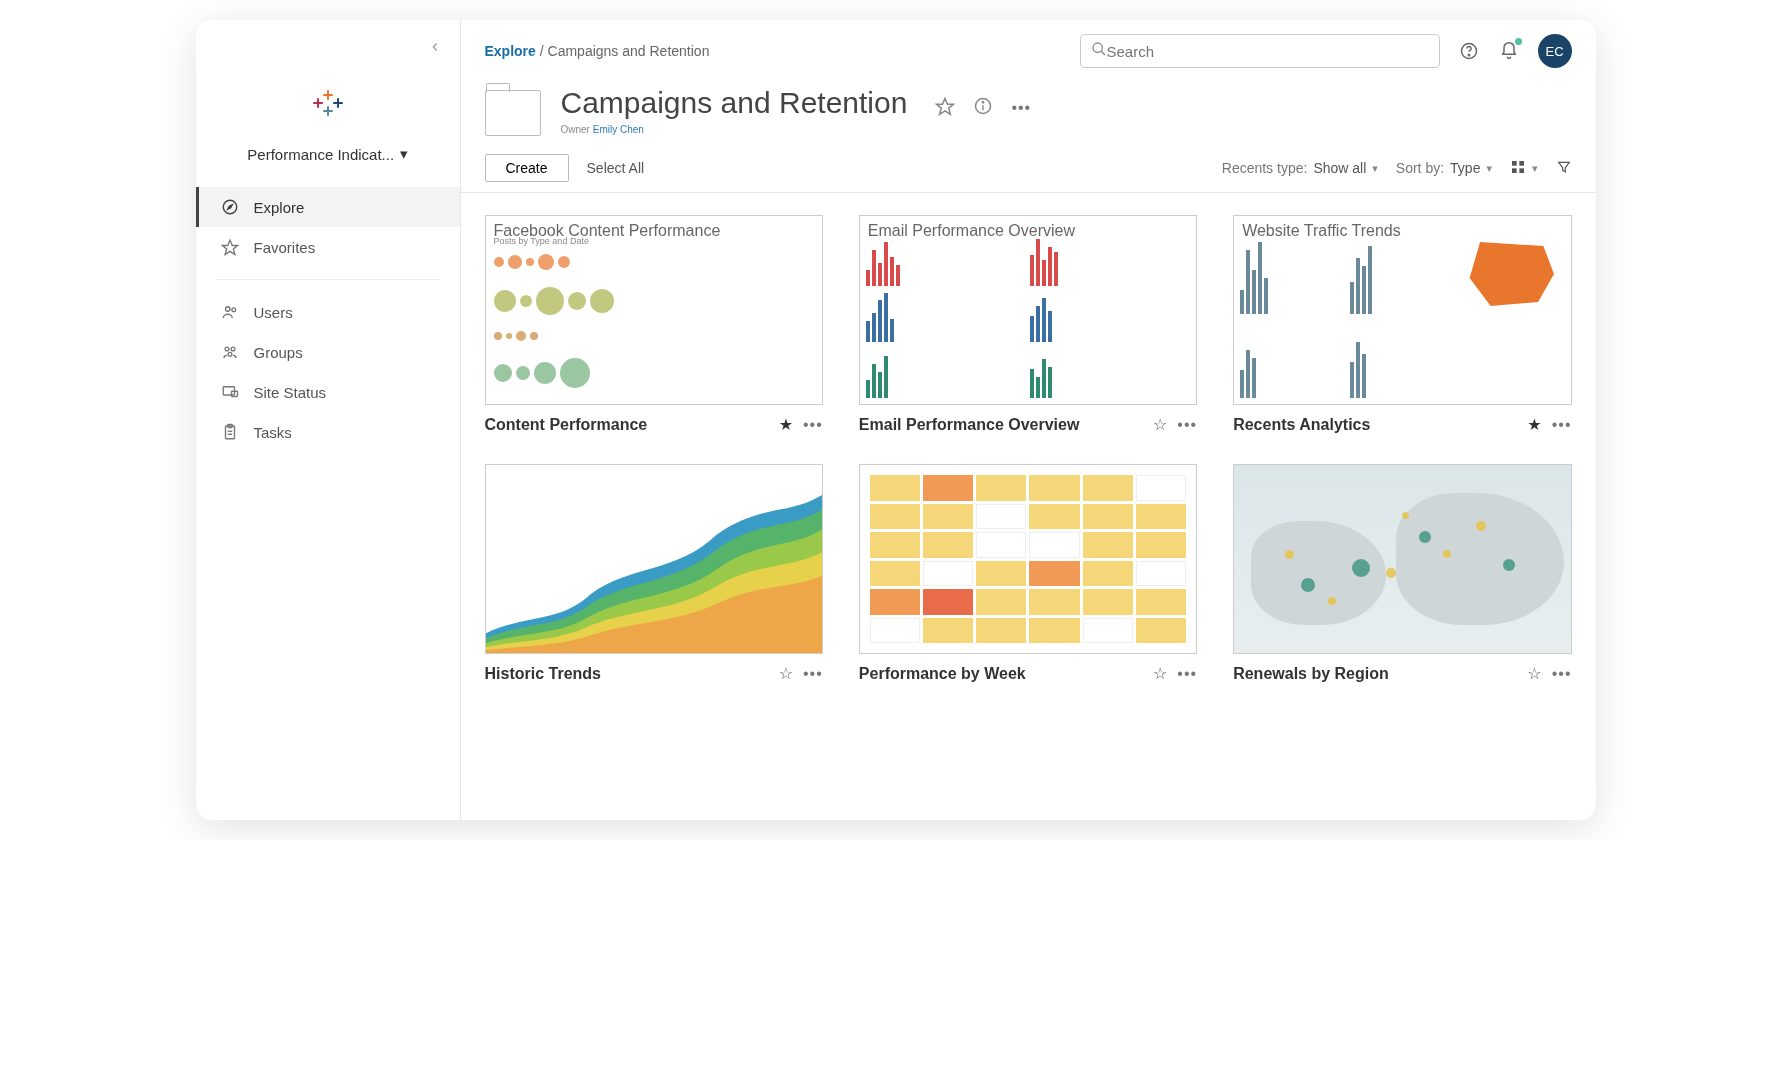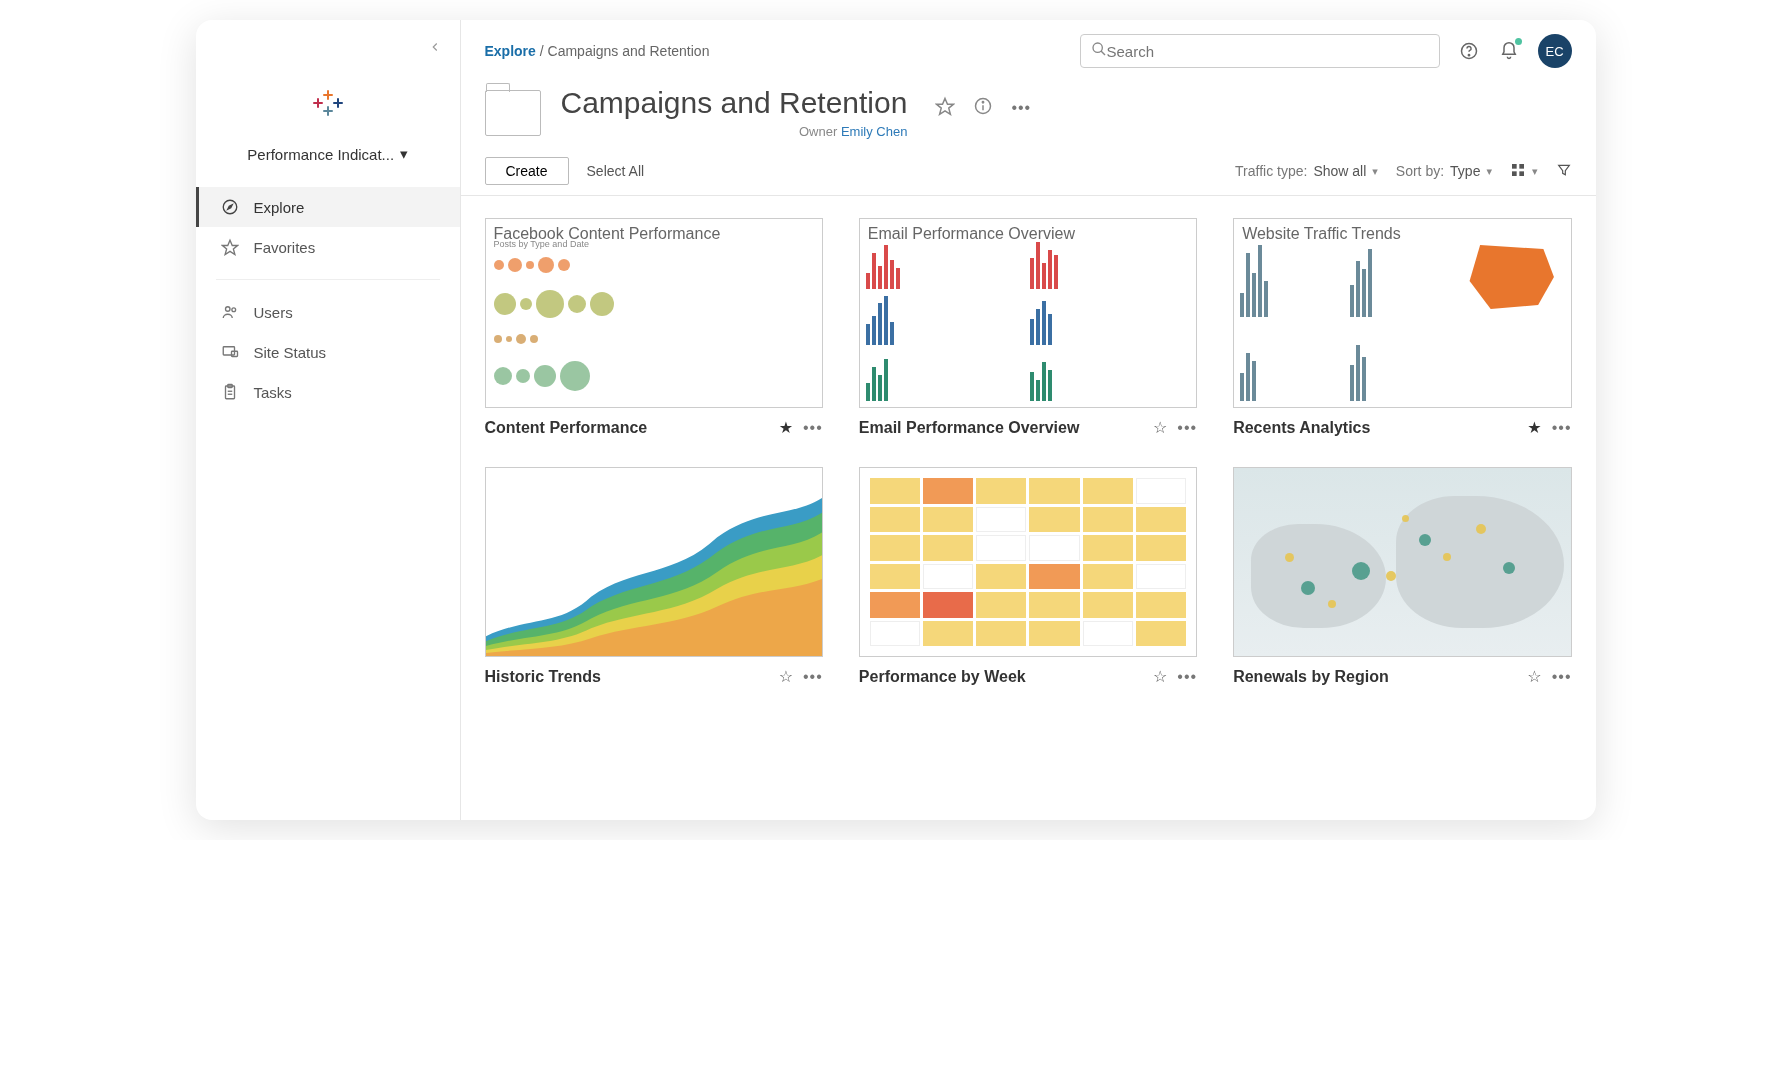--- a/index.html
+++ b/index.html
@@ -23,21 +23,21 @@
 .search-wrap { margin-left: auto; display:flex; align-items:center; border:1px solid #ccc; border-radius:4px; height:34px; width:360px; padding:1px 10px; color:#888;}
 .search-wrap input { border:none; outline:none; flex:1; font-size:15px; color:#333; background:transparent;}
 .hdr-icon { width:22px; height:22px; color:#666; cursor:pointer; display:flex; align-items:center; justify-content:center;}
 .avatar { width:34px; height:34px; border-radius:50%; background:#1a4368; color:#fff; font-size:13px; display:flex; align-items:center; justify-content:center; font-weight:500;}
 .notif-dot { position: relative; }
 .notif-dot::after { content:''; position:absolute; top:-2px; right:-2px; width:7px; height:7px; background:#4fc3a1; border-radius:50%; }
 .page-header { display: flex; align-items:flex-start; gap: 20px; padding: 18px 24px 14px; }
 .folder-ico { width:56px; height:46px; border:1.5px solid #bbb; border-radius:2px; position:relative; margin-top:4px;}
 .folder-ico::before { content:''; position:absolute; top:-8px; left:0; width:22px; height:8px; border:1.5px solid #bbb; border-bottom:none; border-radius:2px 2px 0 0;}
 .page-title { font-size: 30px; font-weight:400; color:#444; }
-.owner-line { font-size:13px; color:#888; margin-top:4px;text-align:right;}
+.owner-line { font-size:10px; color:#888; margin-top:4px;}
 .owner-line a { color:#2d7ab8; text-decoration:none;}
 .title-actions { display:flex; align-items:center; gap:18px; color:#888; margin-top:10px; margin-left:8px;}
 .toolbar { display:flex; align-items:center; gap:18px; padding: 4px 24px 10px; border-bottom:1px solid #e6e6e6; font-size:14px; color:#555;}
 .create-btn { border:1px solid #bbb; background:#fff; padding:5px 20px; border-radius:2px; cursor:pointer; font-size:14px;}
 .toolbar .spacer { flex:1; }
 .tool-select { display:flex; align-items:center; gap:6px; cursor:pointer;}
 .tool-select .lbl { color:#777;}
 .chev { font-size:11px; color:#888;}
 .content-grid { padding: 22px 24px; display:grid; grid-template-columns: repeat(3, 1fr); gap: 30px 36px; overflow:auto;}
 .card { display:flex; flex-direction:column; }
@@ -123,20 +123,31 @@
               <circle cx="9" cy="8" r="3"></circle>
               <circle cx="17" cy="9" r="2.5"></circle>
               <path d="M3 20c0-3 3-5 6-5s6 2 6 5"></path>
             </svg>
           </span>
           <span>Users</span>
         </li>
       <li class="nav-item">
           <span class="ico">
             <svg width="18" height="18" viewBox="0 0 24 24" fill="none" stroke="currentColor" stroke-width="1.8">
+              <circle cx="8" cy="8" r="2.5"></circle>
+              <circle cx="16" cy="8" r="2.5"></circle>
+              <circle cx="12" cy="15" r="2.5"></circle>
+              <path d="M4 20c0-2 2-3.5 4-3.5M20 20c0-2-2-3.5-4-3.5"></path>
+            </svg>
+          </span>
+          <span>Groups</span>
+        </li>
+      <li class="nav-item">
+          <span class="ico">
+            <svg width="18" height="18" viewBox="0 0 24 24" fill="none" stroke="currentColor" stroke-width="1.8">
               <rect x="3" y="5" width="15" height="11" rx="1"></rect>
               <rect x="14" y="11" width="8" height="7" rx="1"></rect>
             </svg>
           </span>
           <span>Site Status</span>
         </li>
       <li class="nav-item">
           <span class="ico">
             <svg width="18" height="18" viewBox="0 0 24 24" fill="none" stroke="currentColor" stroke-width="1.8">
               <rect x="6" y="4" width="12" height="17" rx="1"></rect>
@@ -201,21 +212,21 @@
             </svg></span>
         <span class="more">•••</span>
       </div>
     </div>
 
     <div class="toolbar">
       <button class="create-btn">Create</button>
       <span>Select All</span>
       <div class="spacer"></div>
       <div class="tool-select">
-        <span class="lbl">Traffic type:</span>
+        <span class="lbl">Recents type:</span>
         <span>Show all</span>
         <span class="chev">▾</span>
       </div>
       <div class="tool-select">
         <span class="lbl">Sort by:</span>
         <span>Type</span>
         <span class="chev">▾</span>
       </div>
       <div class="tool-select">
         <span><svg width="16" height="16" viewBox="0 0 24 24" fill="currentColor">

